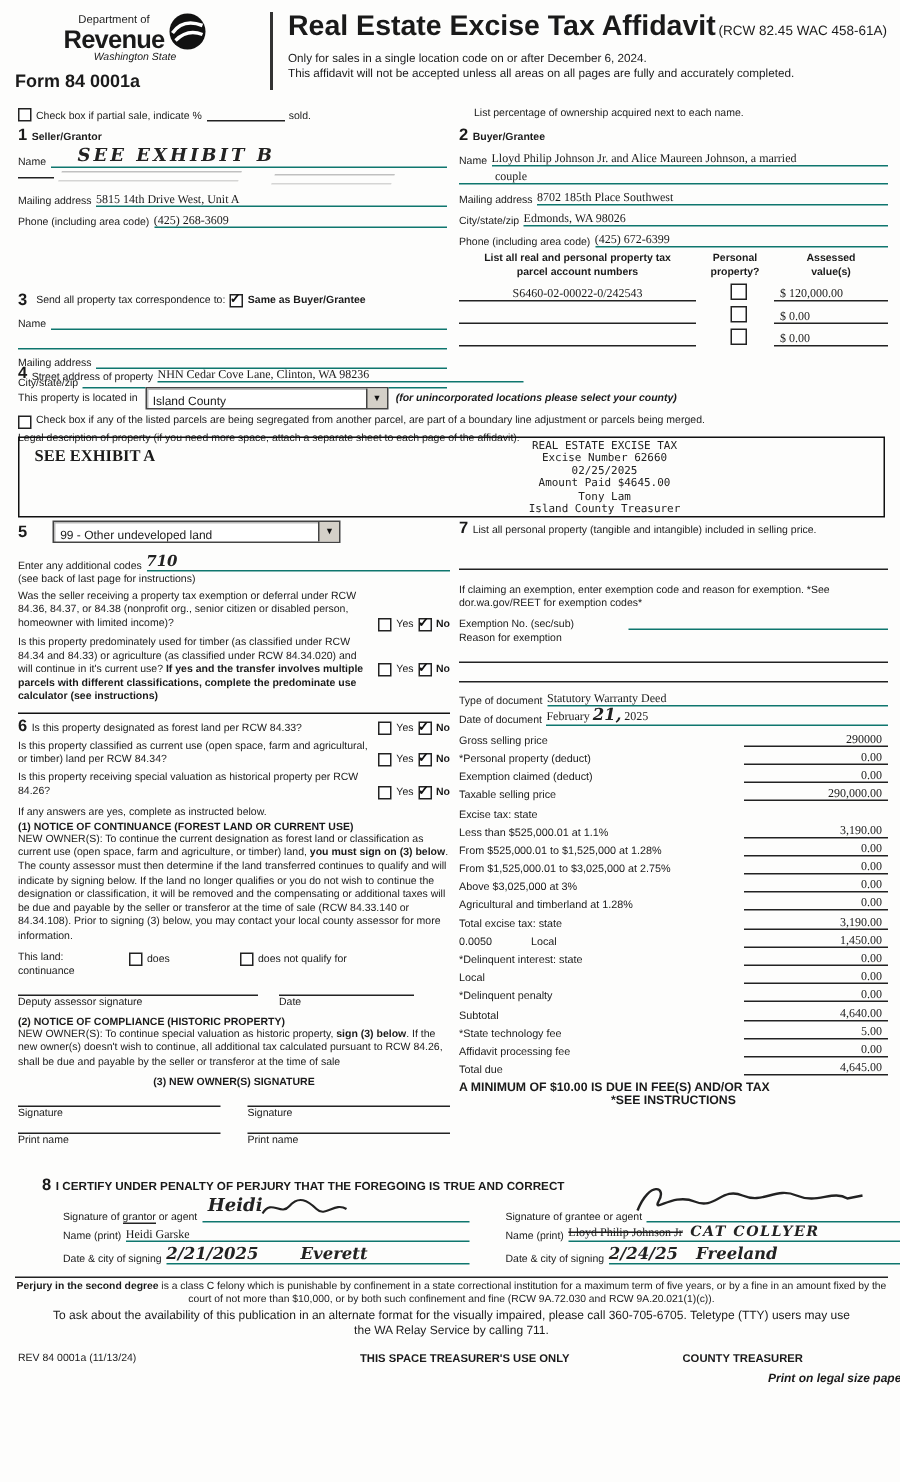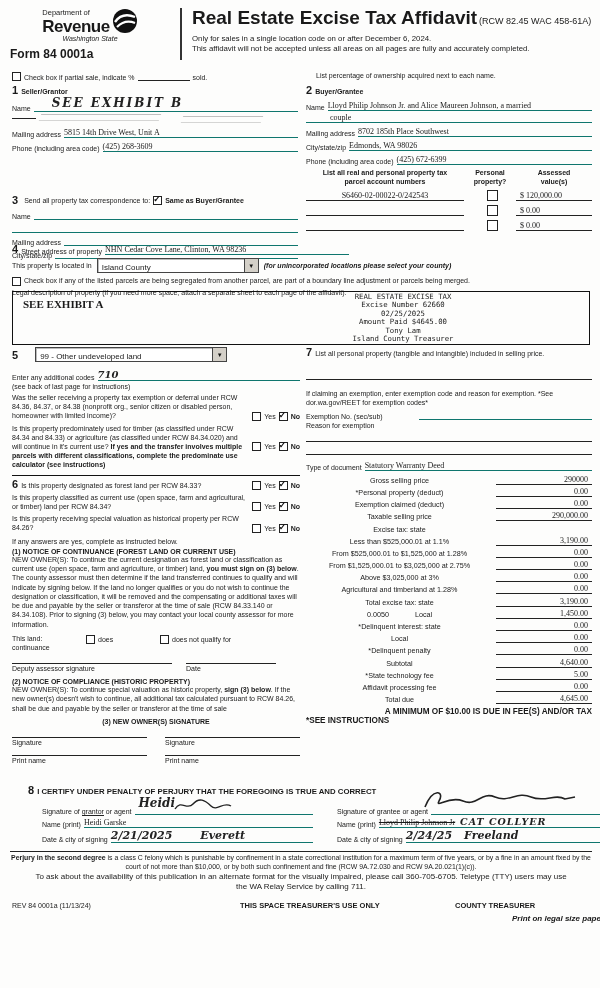--- a/index.html
+++ b/index.html
@@ -18,21 +18,21 @@
   .dd{display:inline-flex;align-items:stretch;border:1px solid #444;background:#fff;height:13px;
       box-shadow:inset 1px 1px 0 #bbb;}
   .dd-val{padding:4px 4px 0 4px;font-size:8px;white-space:nowrap;}
   .dd-btn{width:13px;border-left:1px solid #444;background:#d4d0c8;display:flex;align-items:center;
       justify-content:center;font-size:6px;color:#111;}
   .row{display:flex;align-items:flex-end;}
   .lbl{white-space:nowrap;padding-right:3px;}
   .fill{flex:1;border-bottom:1px solid #0f766e;min-height:9px;}
   
   .mrow{display:flex;align-items:flex-end;height:12.2px;}
-  .mlabel{flex:1;text-align:center;padding-right:3px;white-space:nowrap;font-size:7.2px;}
+  .mlabel{flex:1;text-align:left;padding-right:3px;white-space:nowrap;font-size:7.2px;}
   .mpre{margin-right:26px;}
   .mline{flex:0 0 92px;border-bottom:1px solid #222;text-align:right;padding-right:4px;
          font-family:"Liberation Serif",serif;font-size:8px;}
   .mline.noline{border-bottom:none;}
   .yn{display:flex;gap:3px;align-items:center;white-space:nowrap;flex:0 0 auto;}
   .qrow{display:flex;align-items:flex-end;margin-top:3px;}
   .qtxt{flex:1;line-height:9.2px;padding-right:4px;}
   .para{line-height:9.3px;}
   .smudge{display:inline-block;width:120px;height:5px;border-top:1px solid #999;
           border-bottom:1px solid #bbb;transform:skewX(-20deg);opacity:.6;}
@@ -41,21 +41,21 @@
 </style>
 </head>
 <body>
 
 <div class="page">
 
   <div class="abs" style="top:8px;left:10px;width:582px;display:flex;">
     <div style="flex:0 0 160px;text-align:center;">
       <div style="display:flex;justify-content:center;align-items:flex-start;gap:2px;">
         <div>
-          <div style="font-size:7.5px;text-align:left;">Department of</div>
+          <div style="font-size:7.5px;text-align:center;">Department of</div>
           <div style="font-size:17px;font-weight:bold;letter-spacing:-0.5px;">Revenue</div>
         </div>
         <span>
           <svg width="26" height="26" viewBox="0 0 26 26">
             <circle cx="13" cy="13" r="12" fill="#111"></circle>
             <path d="M3 14 Q10 4 23 9" stroke="#fff" stroke-width="2.4" fill="none"></path>
             <path d="M5 19 Q13 11 23 15" stroke="#fff" stroke-width="2.2" fill="none"></path>
           </svg>
         </span>
       </div>
@@ -339,20 +339,28 @@
       <span class="lbl" style="flex:0 0 110px;">Exemption No. (sec/sub)</span>
       <span class="fill"></span>
     </div>
     <div style="margin-top:2px;">Reason for exemption</div>
     <div style="border-bottom:1px solid #222;margin-top:12px;"></div>
     <div style="border-bottom:1px solid #222;margin-top:12px;"></div>
     <div class="row" style="height:14px;margin-top:2px;">
       <span class="lbl">Type of document</span>
       <span class="fill sf">Statutory Warranty Deed</span>
     </div>
+    <div class="row" style="height:13px;">
+      <span class="lbl">Date of document</span>
+      <span class="fill">
+        <span class="sf">February</span>
+        <span class="hand" style="font-size:11px;">21,</span>
+        <span class="sf">2025</span>
+      </span>
+    </div>
     <div id="tax-rows" style="margin-top:2px;">
         <div class="mrow">
           <span class="mlabel"><span>Gross selling price</span></span>
           <span class="mline">290000</span>
         </div>
         <div class="mrow">
           <span class="mlabel"><span>*Personal property (deduct)</span></span>
           <span class="mline">0.00</span>
         </div>
         <div class="mrow">
@@ -417,22 +425,22 @@
         </div>
         <div class="mrow">
           <span class="mlabel"><span>Affidavit processing fee</span></span>
           <span class="mline">0.00</span>
         </div>
         <div class="mrow">
           <span class="mlabel"><span>Total due</span></span>
           <span class="mline">4,645.00</span>
         </div>
       </div>
-    <div class="b" style="text-align:right;font-size:8.2px;margin-top:3px;">A MINIMUM OF $10.00 IS DUE IN FEE(S) AND/OR TAX</div>
-    <div class="b" style="text-align:left;font-size:8.2px;">*SEE INSTRUCTIONS</div>
+    <div class="b" style="text-align:left;font-size:8.2px;margin-top:3px;">A MINIMUM OF $10.00 IS DUE IN FEE(S) AND/OR TAX</div>
+    <div class="b" style="text-align:center;font-size:8.2px;">*SEE INSTRUCTIONS</div>
   </div>
 
   <div class="abs" style="top:784px;left:28px;width:580px;">
     <div><span class="secnum">8</span><b style="font-size:7.8px;">I CERTIFY UNDER PENALTY OF PERJURY THAT THE FOREGOING IS TRUE AND CORRECT</b></div>
     <div style="display:flex;gap:24px;margin-top:3px;">
       <div style="flex:1;padding-left:14px;">
         <div class="row" style="height:16px;">
           <span class="lbl"><span>Signature of </span><span style="border-bottom:1px solid #222;">grantor</span><span> or agent</span></span>
           <span class="fill" style="position:relative;">
             <span class="hand" style="font-size:12px;position:absolute;left:4px;top:-9px;">Heidi</span>

